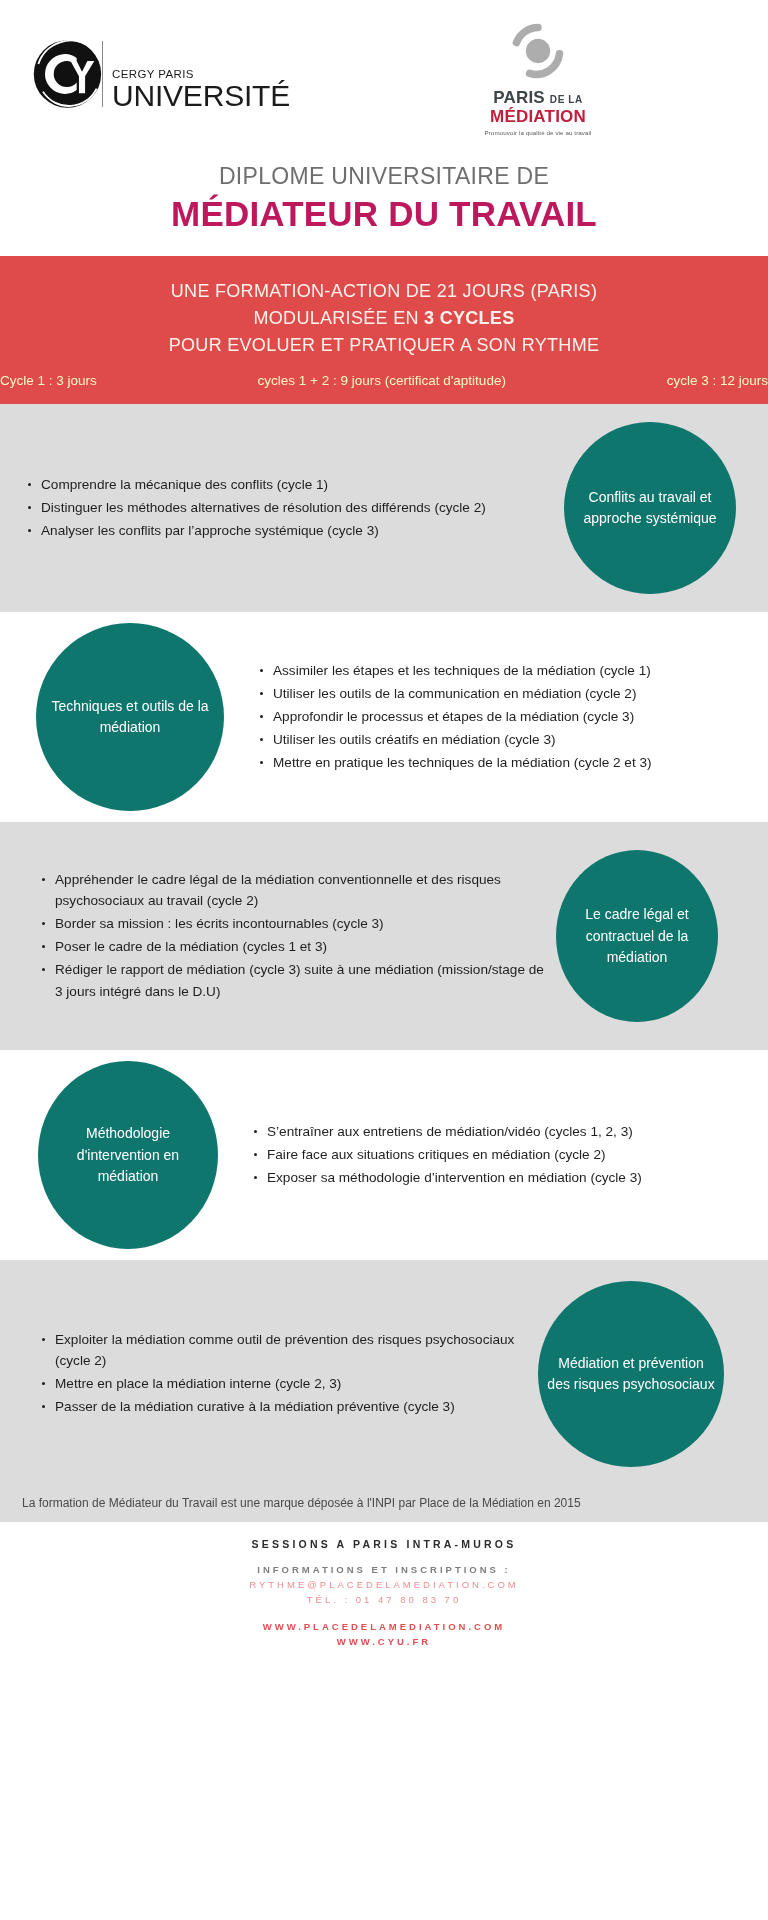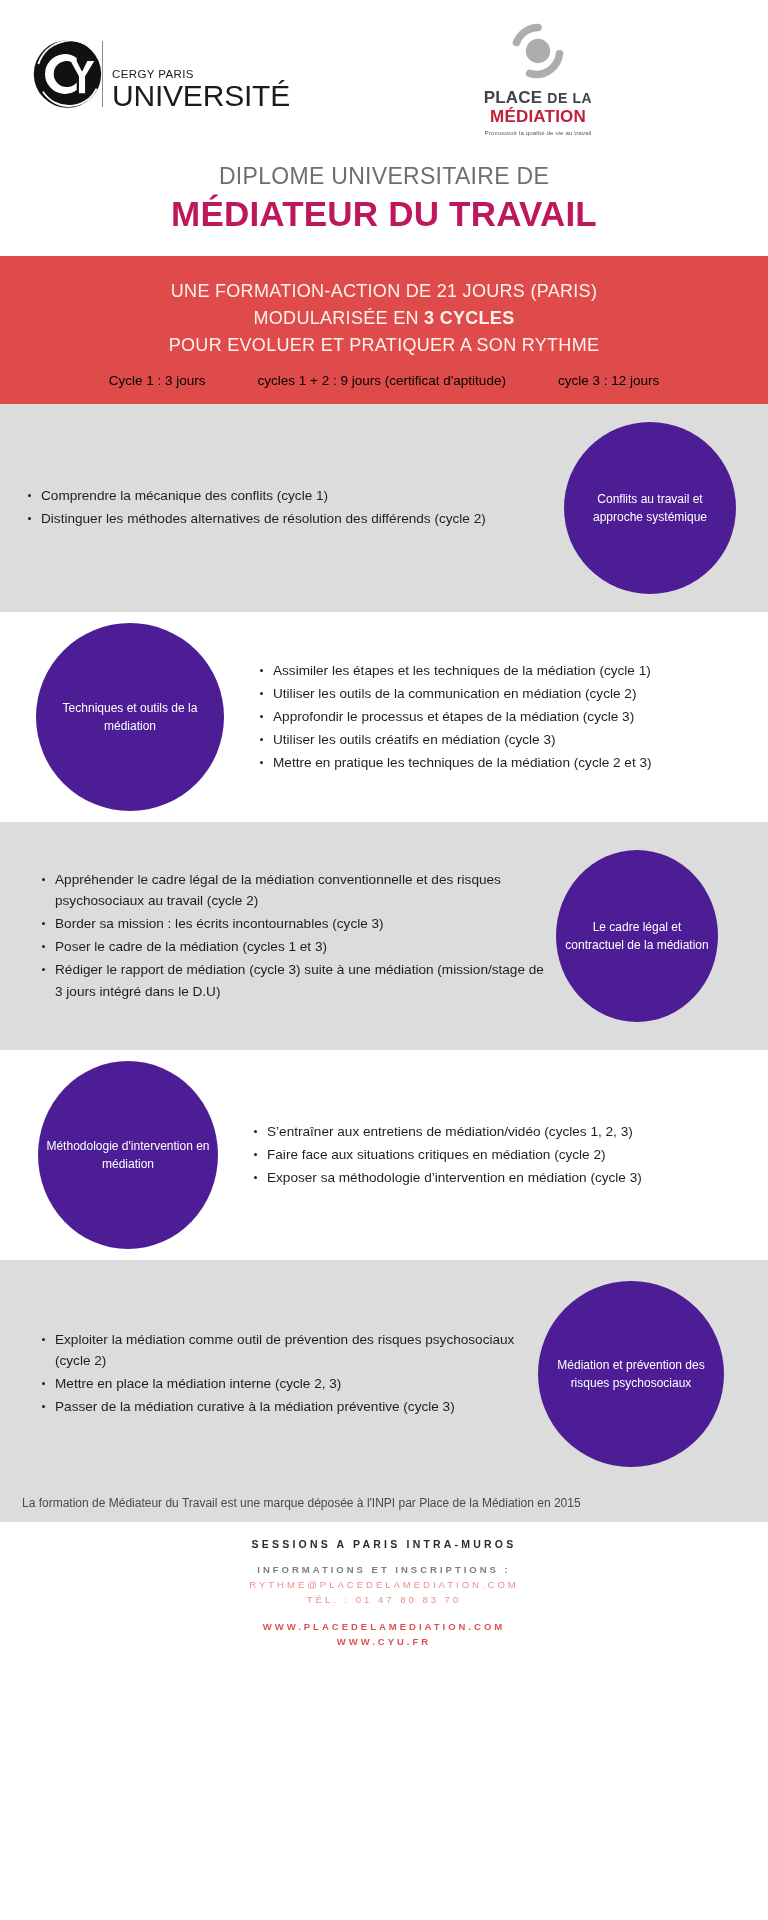--- a/index.html
+++ b/index.html
@@ -62,21 +62,21 @@
   }
   .pdm-mark { width: 66px; height: 58px; display: block; margin: 0 auto 8px; }
   .pdm-title {
     font-size: 17px;
     font-weight: bold;
     letter-spacing: 0.2px;
     line-height: 1.12;
     color: #3d4548;
     white-space: nowrap;
   }
-  .pdm-title .small { font-size: 14px; letter-spacing: 0.6px; }
+  .pdm-title .small { font-size: 10px; letter-spacing: 0.6px; }
   .pdm-title .med { color: #c0203c; display: block; }
   .pdm-tagline {
     font-size: 6.2px;
     color: #5b5b5b;
     letter-spacing: 0.1px;
     margin-top: 3px;
   }
 
   
   .title-wrap { padding: 8px 0 22px; text-align: center; }
@@ -105,26 +105,26 @@
   }
   .band-line {
     font-size: 18px;
     font-weight: 300;
     letter-spacing: 0.3px;
     line-height: 1.5;
   }
   .band-line b { font-weight: bold; }
   .cycles-row {
     display: flex;
-    justify-content: center;
+    justify-content: space-between;
     align-items: baseline;
     gap: 52px;
     margin-top: 14px;
     font-size: 13.5px;
-    color: #000000;
+    color: #fef9c3;
     font-weight: 300;
   }
 
   
   .section {
     position: relative;
     display: flex;
     align-items: center;
     padding: 0 24px;
     min-height: 205px;
@@ -153,28 +153,28 @@
     left: 4px;
     top: 9px;
     width: 3px;
     height: 3px;
     background: #1f1f1f;
     border-radius: 50%;
   }
 
   .bubble {
     flex: none;
-    background: #4c1d95;
+    background: #0f766e;
     color: #ffffff;
     border-radius: 50%;
     display: flex;
     align-items: center;
     justify-content: center;
     text-align: center;
-    font-size: 12px;
+    font-size: 14px;
     line-height: 1.55;
     font-weight: 300;
     padding: 8px;
   }
 
   
   .b1 { width: 172px; height: 172px; margin-right: 8px; }
   .b2 { width: 188px; height: 188px; margin-right: 26px; margin-left: 12px; }
   .b3 { width: 162px; height: 172px; margin-right: 26px; }
   .b4 { width: 180px; height: 188px; margin-right: 26px; margin-left: 14px; }
@@ -257,21 +257,21 @@
       </div>
     </div>
 
     <div class="pdm-logo">
       <svg class="pdm-mark" viewBox="0 0 70 62">
         <circle cx="35" cy="31" r="13" fill="#adadad"></circle>
         <path d="M35 6 A25 25 0 0 0 12 22" fill="none" stroke="#adadad" stroke-width="8" stroke-linecap="round"></path>
         <path d="M58 34 A25 25 0 0 1 26 55" fill="none" stroke="#adadad" stroke-width="8" stroke-linecap="round"></path>
       </svg>
       <div class="pdm-title">
-        <span>PLACE</span>
+        <span>PARIS</span>
         <span class="small">DE LA</span>
         <span class="med">MÉDIATION</span>
       </div>
       <div class="pdm-tagline">Promouvoir la qualité de vie au travail</div>
     </div>
   </div>
 
   <div class="title-wrap">
     <div class="title-main">DIPLOME UNIVERSITAIRE DE</div>
     <div class="title-sub">MÉDIATEUR DU TRAVAIL</div>
@@ -288,20 +288,21 @@
       <span>cycles 1 + 2 : 9 jours (certificat d'aptitude)</span>
       <span>cycle 3 : 12 jours</span>
     </div>
   </div>
 
   <div class="section grey right-bubble sec1 s1">
     <div class="bullets">
       <ul>
         <li>Comprendre la mécanique des conflits (cycle 1)</li>
         <li>Distinguer les méthodes alternatives de résolution des différends (cycle 2)</li>
+        <li>Analyser les conflits par l’approche systémique (cycle 3)</li>
       </ul>
     </div>
     <div class="bubble b1">Conflits au travail et approche systémique</div>
   </div>
 
   <div class="section white left-bubble sec2 s2">
     <div class="bubble b2">Techniques et outils de la médiation</div>
     <div class="bullets">
       <ul>
         <li>Assimiler les étapes et les techniques de la médiation (cycle 1)</li>

